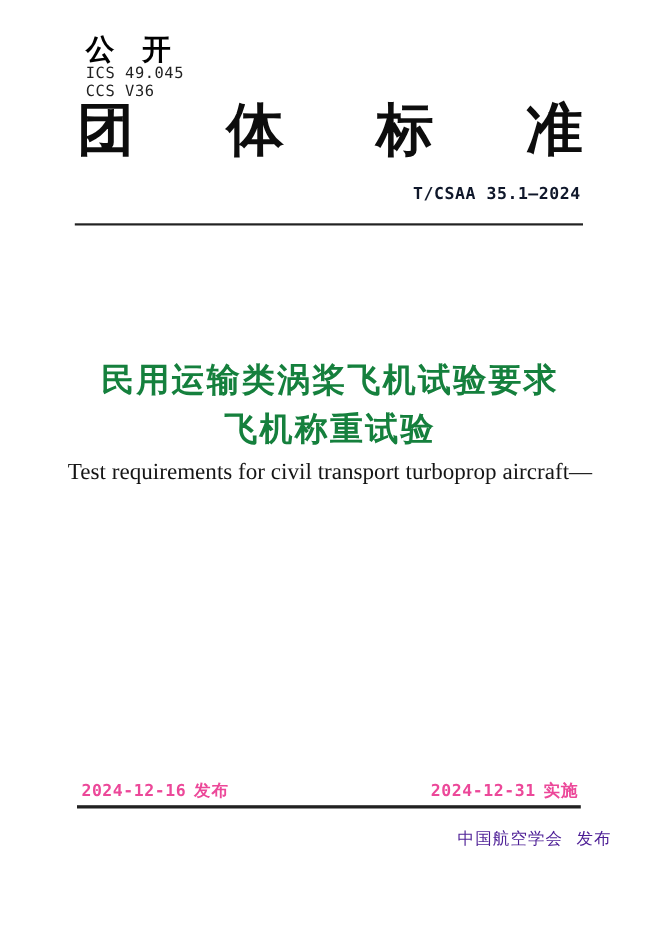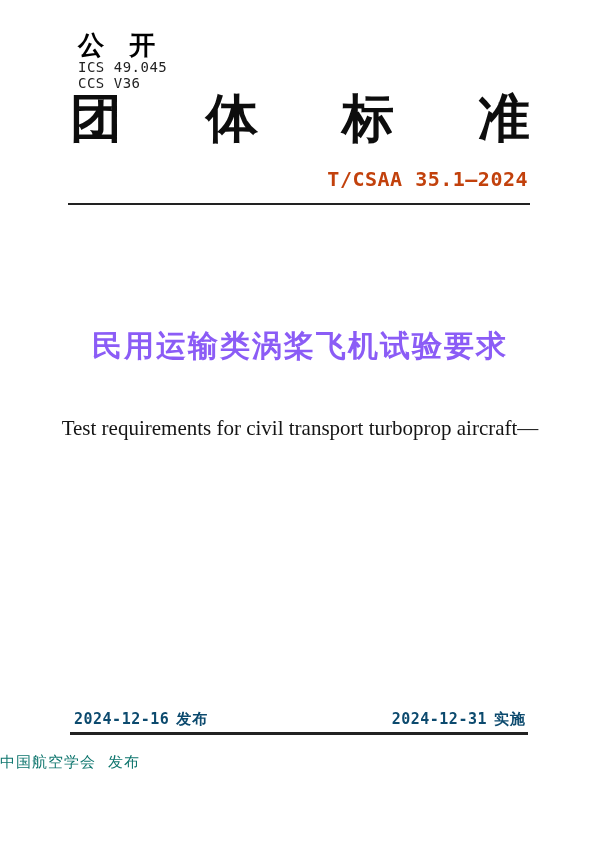--- a/index.html
+++ b/index.html
@@ -37,24 +37,24 @@
     justify-content: space-between;
     font-size: 52px;
     font-weight: bold;
     color: #0d0d0d;
     line-height: 1.1;
   }
 
   .standard-number {
     right: 72px; top: 167px;
     font-family: "DejaVu Sans Mono", monospace;
-    font-size: 20px;
+    font-size: 15px;
     font-weight: bold;
     letter-spacing: 0.5px;
-    color: #c2410c;
+    color: #0f172a;
   }
 
   .rule {
     background: #222;
   }
   .rule-top {
     left: 68px; top: 203px;
     width: 462px; height: 2px;
   }
   .rule-bottom {
@@ -62,56 +62,56 @@
     width: 458px; height: 3px;
   }
 
   .title-zh {
     left: 0; top: 323px;
     width: 600px;
     text-align: center;
     font-size: 30px;
     font-weight: bold;
     letter-spacing: 2px;
-    color: #8b5cf6;
+    color: #15803d;
     line-height: 45px;
   }
 
   .title-en {
     left: 0; top: 410px;
     width: 600px;
     text-align: center;
     font-family: "Liberation Serif", serif;
     font-size: 21px;
     color: #151515;
     line-height: 36px;
   }
 
   .dates-row {
     left: 74px; top: 710px;
     width: 452px;
     display: flex;
     justify-content: space-between;
     font-size: 15px;
     font-weight: bold;
-    color: #0c4a6e;
+    color: #ec4899;
   }
   .date-group { display: inline-flex; align-items: baseline; }
   .date-num {
     font-family: "DejaVu Sans Mono", monospace;
     letter-spacing: 0.5px;
   }
   .date-label { margin-left: 7px; letter-spacing: 1px; }
 
   .publisher {
     left: 0; top: 753px;
     width: 556px;
-    text-align: left;
+    text-align: right;
     font-size: 15px;
-    color: #0f766e;
+    color: #4c1d95;
     letter-spacing: 1px;
   }
   .publisher .pub-label { margin-left: 12px; }
 </style>
 </head>
 <body>
 
 <div class="abs classification">公 开</div>
 
 <div class="abs code-line ics">ICS 49.045</div>
@@ -123,20 +123,21 @@
   <span>标</span>
   <span>准</span>
 </div>
 
 <div class="abs standard-number">T/CSAA 35.1—2024</div>
 
 <div class="abs rule rule-top"></div>
 
 <div class="abs title-zh">
   <div>民用运输类涡桨飞机试验要求</div>
+  <div>飞机称重试验</div>
 </div>
 
 <div class="abs title-en">
   <div>Test requirements for civil transport turboprop aircraft—</div>
 </div>
 
 <div class="abs dates-row">
   <span class="date-group">
     <span class="date-num">2024-12-16</span>
     <span class="date-label">发布</span>

